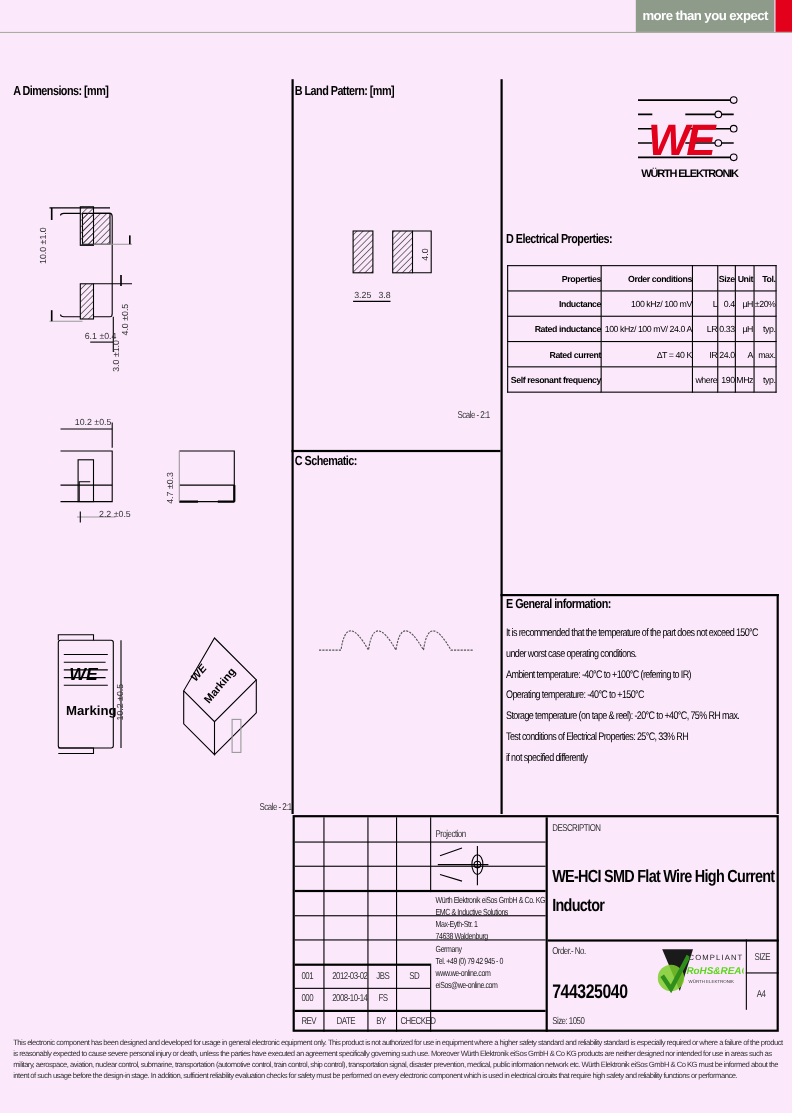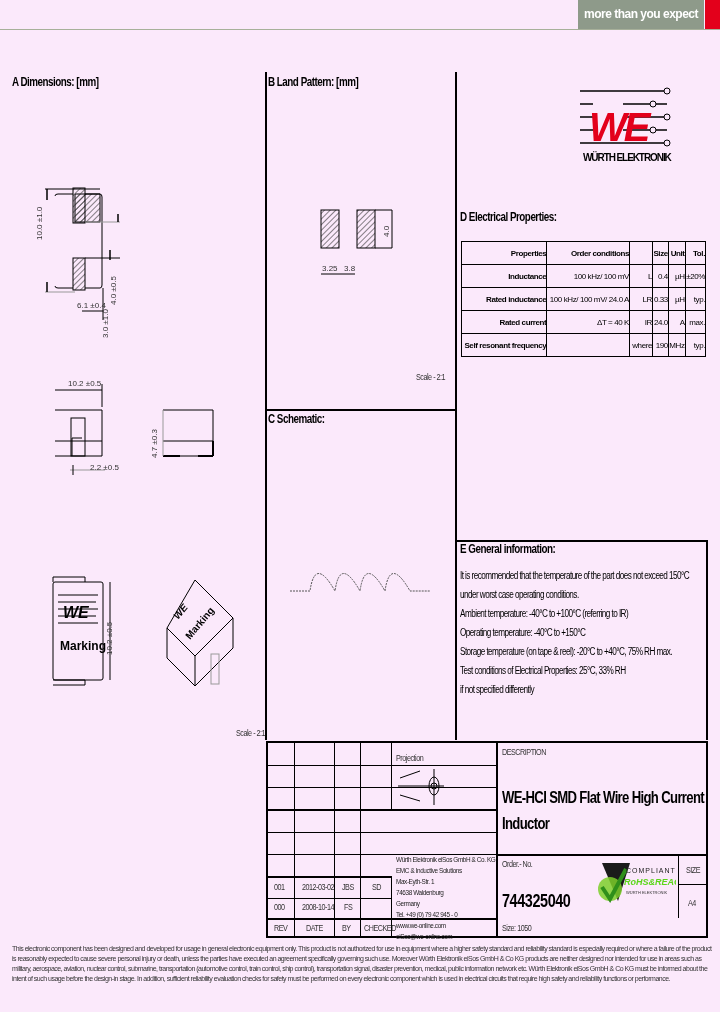--- a/index.html
+++ b/index.html
@@ -235,21 +235,21 @@
     <div class="abs small" style="left:74px;top:180px;">BY</div>
     <div class="abs small" style="left:96px;top:180px;">CHECKED</div>
 
     <div class="abs small" style="left:128px;top:10px;">Projection</div>
     <svg class="abs" style="left:128px;top:22px;" width="50" height="40">
       <path d="M4 13 L24 6 M4 30 L24 36 M2 21 H48 M38 4 V40" stroke="#000" fill="none"></path>
       <ellipse cx="38" cy="21" rx="5" ry="9" stroke="#000" fill="none"></ellipse>
       <circle cx="38" cy="21" r="3" stroke="#000" fill="none"></circle>
     </svg>
 
-    <div class="abs" style="left:128px;top:70px;margin-top:41px;">
+    <div class="abs" style="left:128px;top:70px;">
       <div class="addr">Würth Elektronik eiSos GmbH &amp; Co. KG</div>
       <div class="addr">EMC &amp; Inductive Solutions</div>
       <div class="addr">Max-Eyth-Str. 1</div>
       <div class="addr">74638 Waldenburg</div>
       <div class="addr">Germany</div>
       <div class="addr">Tel. +49 (0) 79 42 945 - 0</div>
       <div class="addr">www.we-online.com</div>
       <div class="addr">eiSos@we-online.com</div>
     </div>
   </div>

